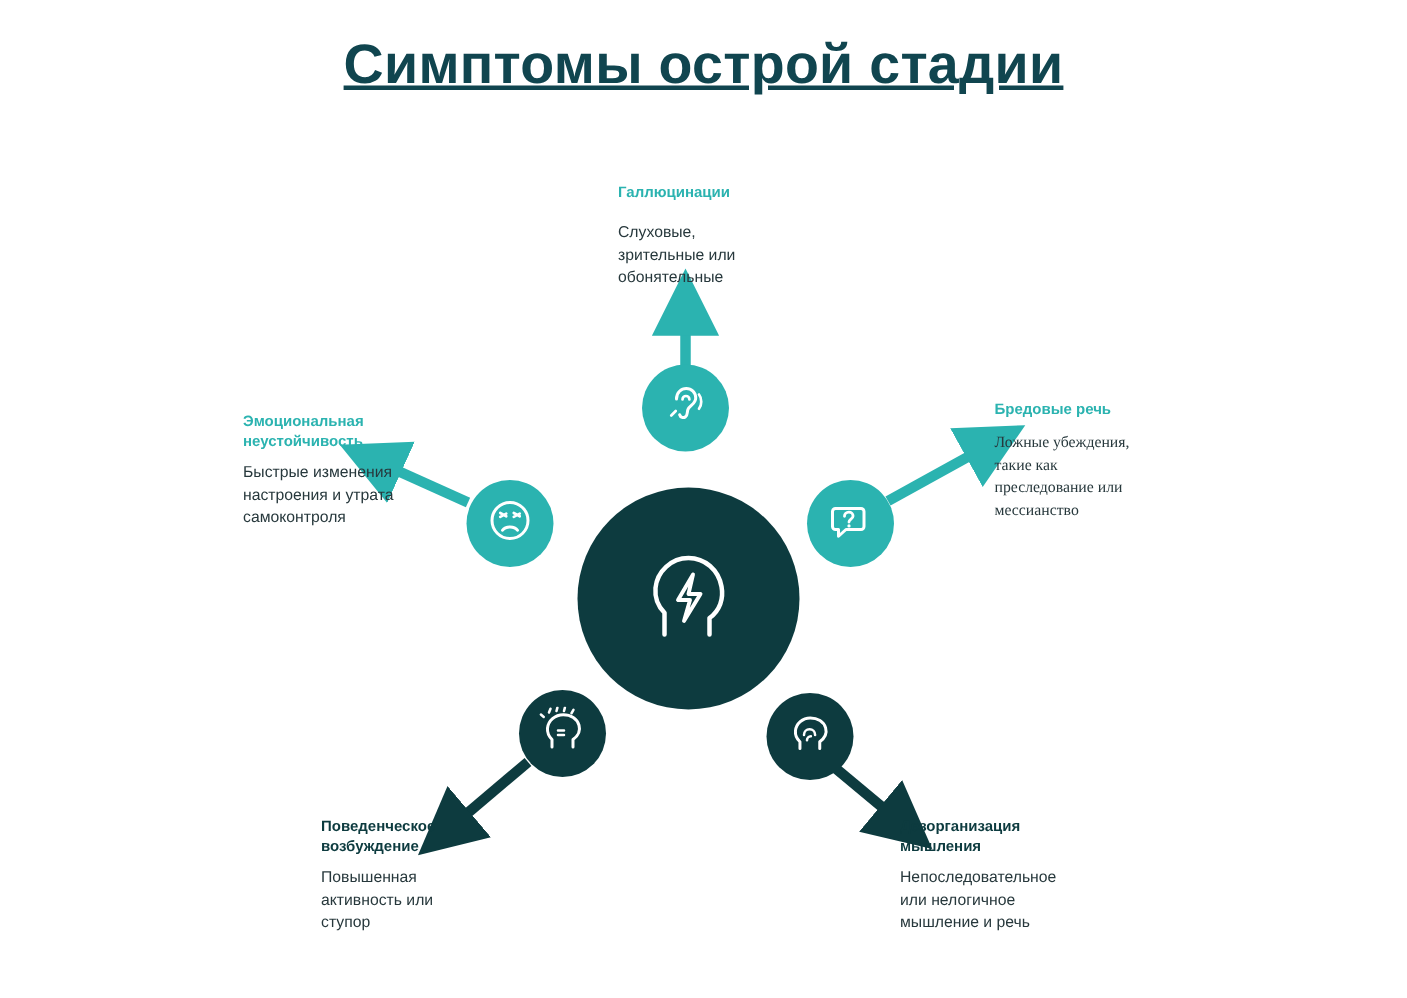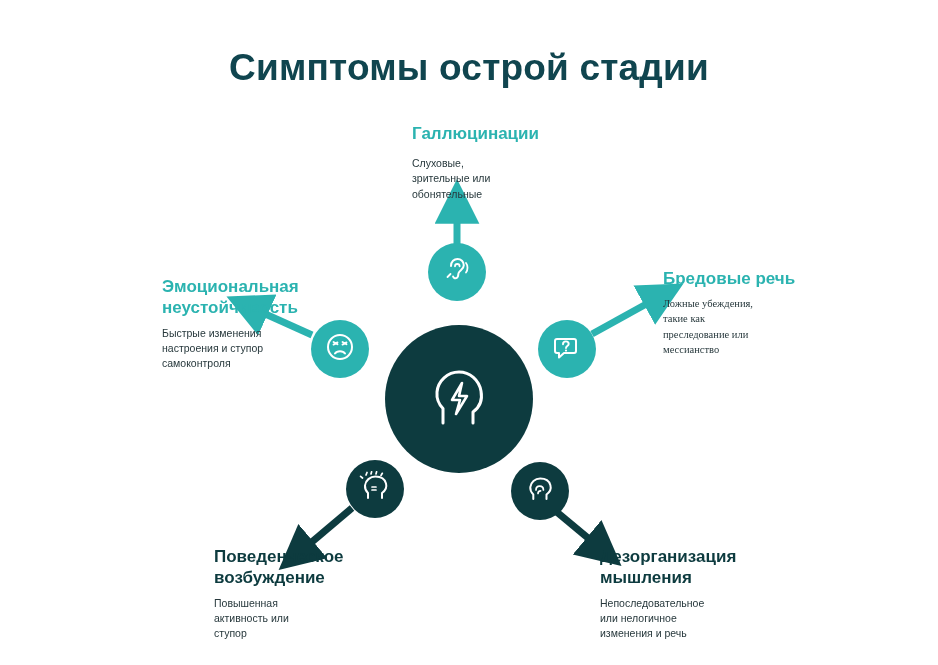--- a/index.html
+++ b/index.html
@@ -18,26 +18,27 @@
 
   .canvas {
     position: absolute;
     inset: 0;
   }
 
   .title {
     position: absolute;
     left: 0;
     right: 0;
-    top: 47px;
+    top: 22px;
     text-align: center;
     font-size: 37px;
     font-weight: bold;
     color: #10454f;
     letter-spacing: 0.2px;
+    text-decoration: underline;
   }
 
   svg.arrows {
     position: absolute;
     left: 0;
     top: 0;
     width: 938px;
     height: 665px;
     pointer-events: none;
   }
@@ -64,21 +65,21 @@
     align-items: center;
     justify-content: center;
   }
   .node.teal { background: #2bb3b0; }
   .node.dark { background: #0d3b3f; }
 
   .label-block {
     position: absolute;
   }
   .label-title {
-    font-size: 17px;
+    font-size: 10px;
     font-weight: bold;
     line-height: 1.25;
     margin: 0 0 7px 0;
   }
   .label-title.teal { color: #2bb3b0; }
   .label-title.dark { color: #0d3b3f; }
   .label-desc {
     font-size: 10.5px;
     line-height: 1.45;
     color: #27383c;
@@ -179,21 +180,21 @@
         <path d="M9.5 11 L13.5 13.2 M9.5 13.6 L13.5 11.4" stroke="#ffffff" stroke-width="1.8" stroke-linecap="round"></path>
         <path d="M18.5 11 L22.5 13.2 M18.5 13.6 L22.5 11.4" stroke="#ffffff" stroke-width="1.8" stroke-linecap="round"></path>
         <path d="M11 22.5 C13 19.5 19 19.5 21 22.5" stroke="#ffffff" stroke-width="2" stroke-linecap="round"></path>
       </svg>
     </span>
   </div>
   <div class="label-block" id="label-emotional">
     <div class="label-title teal" style="white-space: pre-line;">Эмоциональная
 неустойчивость</div>
     <div class="label-desc" style="white-space: pre-line;">Быстрые изменения
-настроения и ступор
+настроения и утрата
 самоконтроля</div>
   </div>
 
   <div class="node dark" id="node-behavioral">
     <span>
       <svg width="32" height="32" viewBox="0 0 32 32" fill="none">
         <path d="M23 27 L23 22 C26.5 19.5 28 16 27 12.5 C25.8 8 21.5 5.5 16.5 5.5 C11 5.5 6.5 9.5 6 14.5 C5.7 18 7.2 20.2 9 22 L9 27" stroke="#ffffff" stroke-width="2" stroke-linecap="round" stroke-linejoin="round"></path>
         <path d="M13 16 L17 16 M13 19 L17 19" stroke="#ffffff" stroke-width="1.7" stroke-linecap="round"></path>
         <path d="M7 4 L8 1.5 M12 3 L12.6 0.8 M17 3 L17.6 0.8 M22 4.5 L23.3 2.3 M3.5 7 L1.6 5.4" stroke="#ffffff" stroke-width="1.7" stroke-linecap="round"></path>
       </svg>
@@ -214,16 +215,16 @@
         <path d="M12 17 C12 14.8 13.6 13.2 15.7 13.2 C17.8 13.2 19.4 14.8 19.4 17" stroke="#ffffff" stroke-width="1.7" stroke-linecap="round"></path>
         <path d="M14 20.5 C14 18.9 15.2 17.8 16.6 17.8" stroke="#ffffff" stroke-width="1.7" stroke-linecap="round"></path>
       </svg>
     </span>
   </div>
   <div class="label-block" id="label-disorganized">
     <div class="label-title dark" style="white-space: pre-line;">Дезорганизация
 мышления</div>
     <div class="label-desc" style="white-space: pre-line;">Непоследовательное
 или нелогичное
-изменения и речь</div>
+мышление и речь</div>
   </div>
 
 </div>
 
 </body></html>

